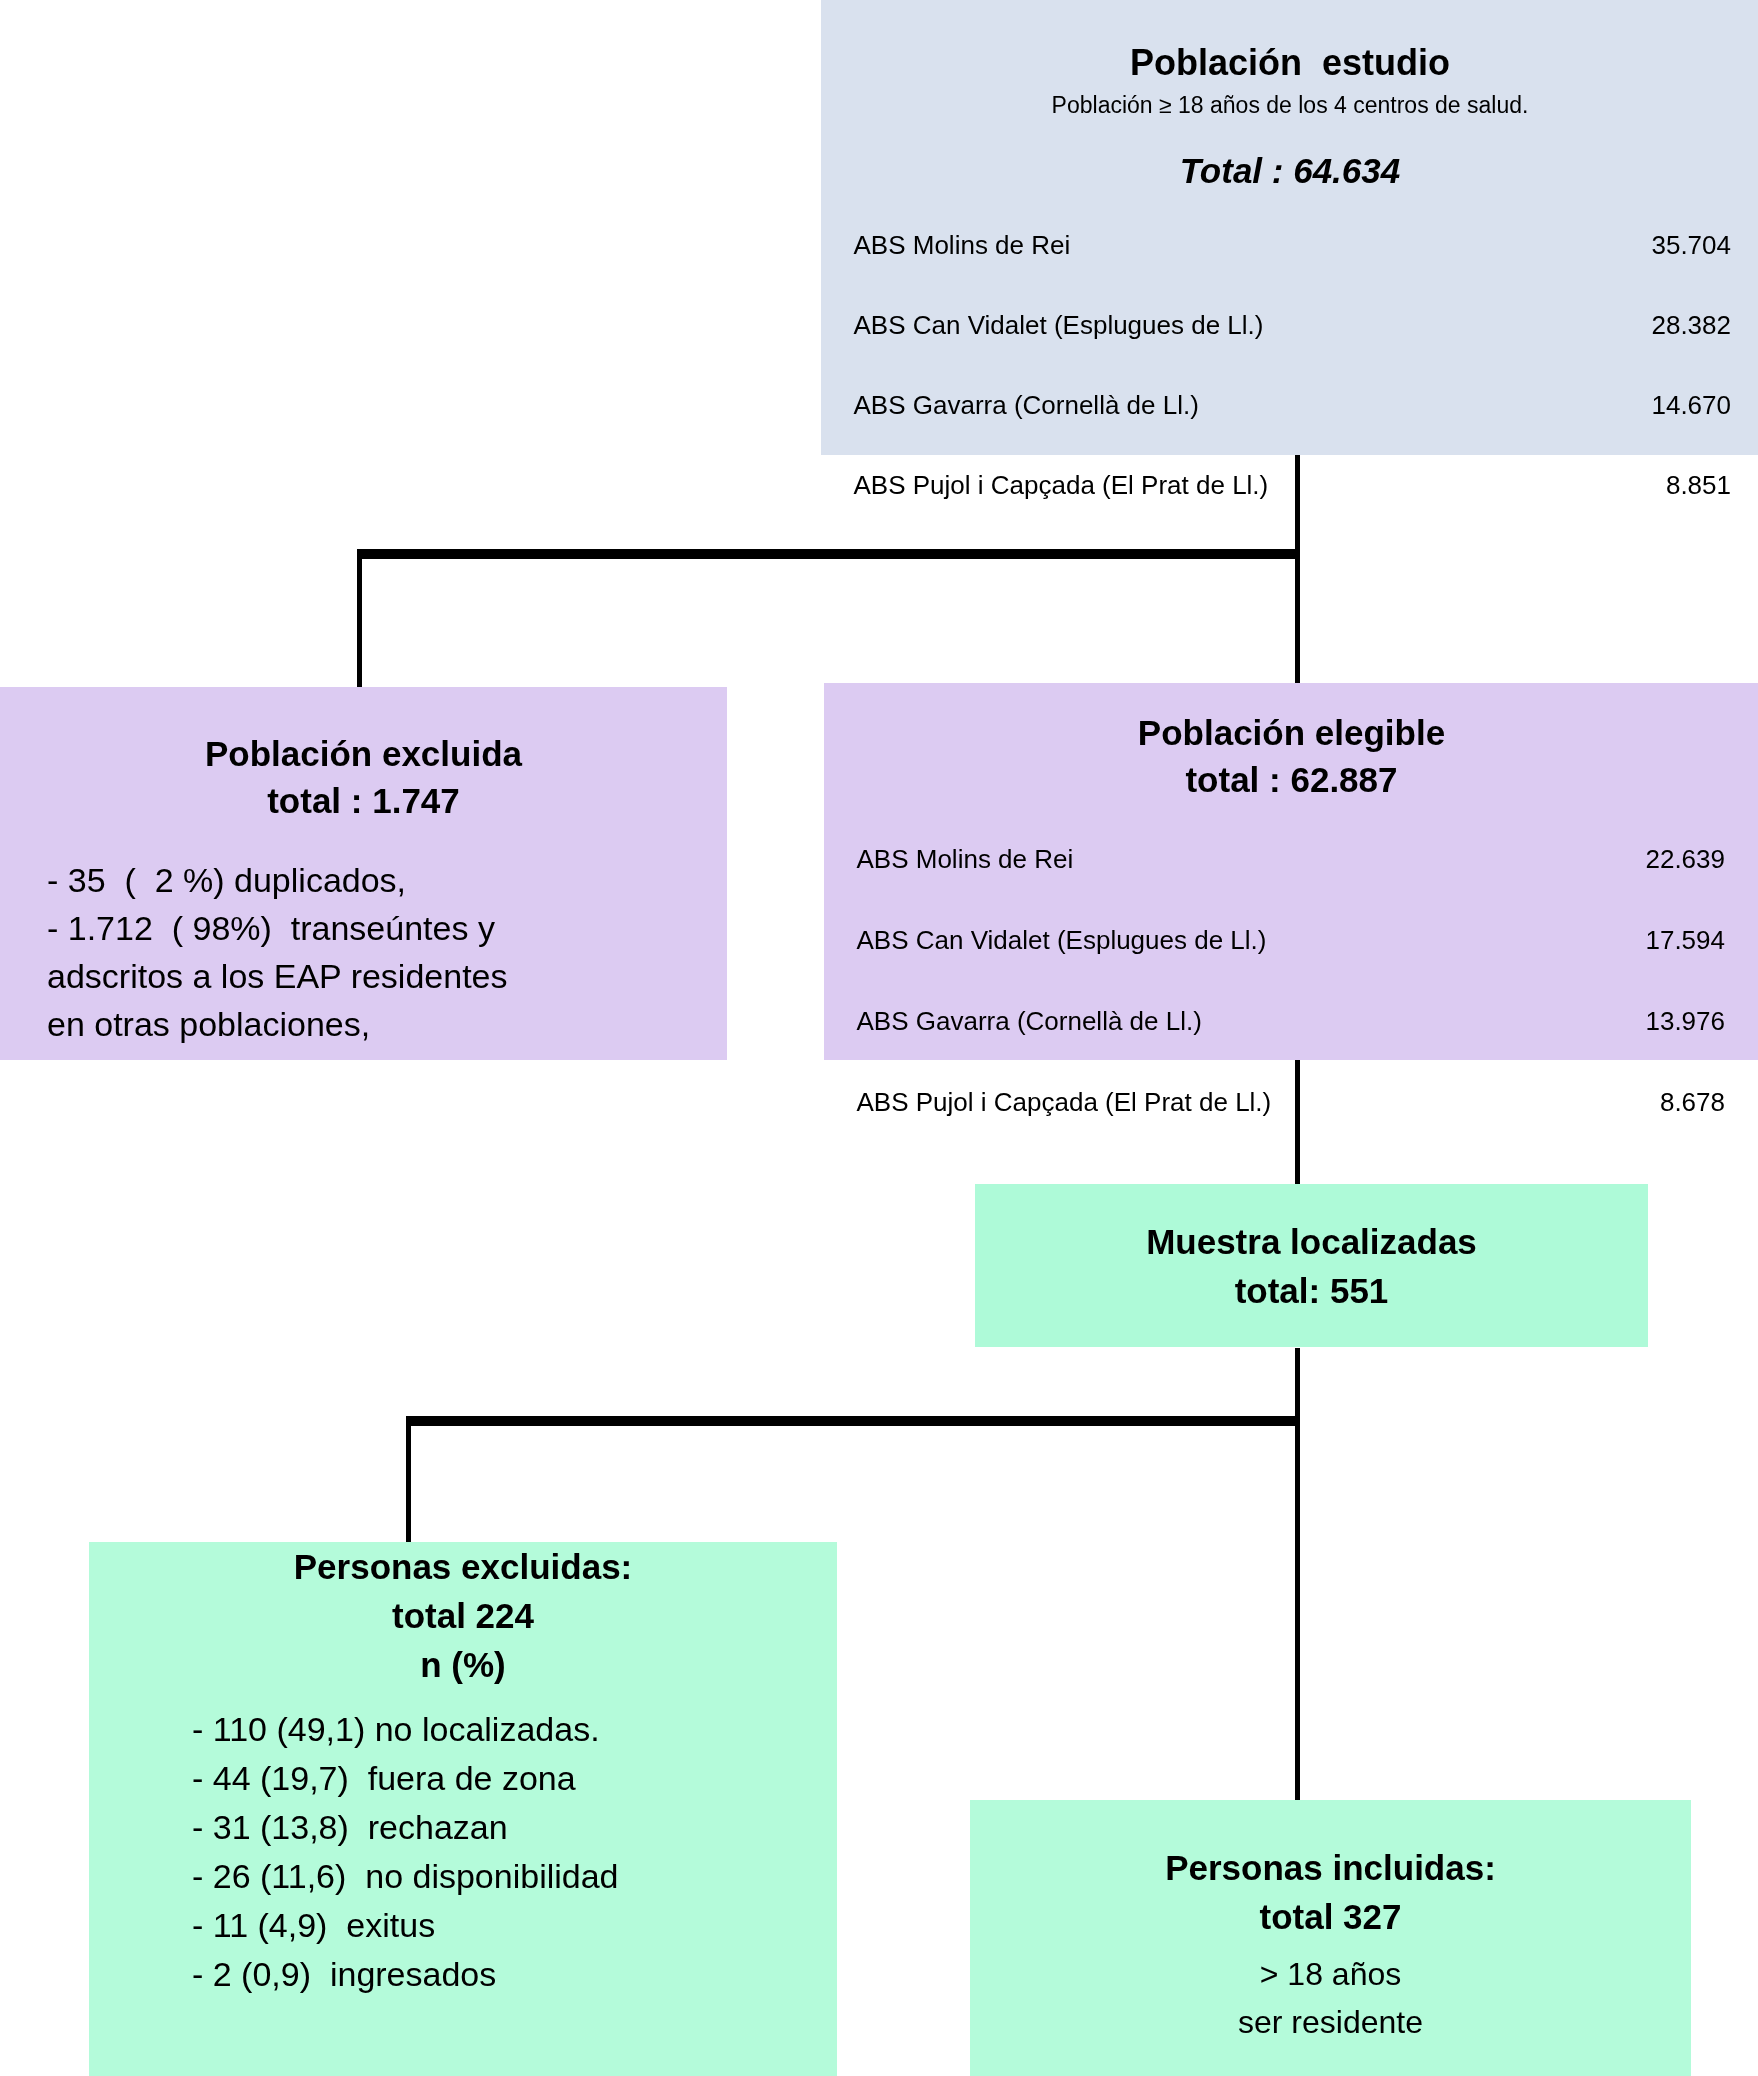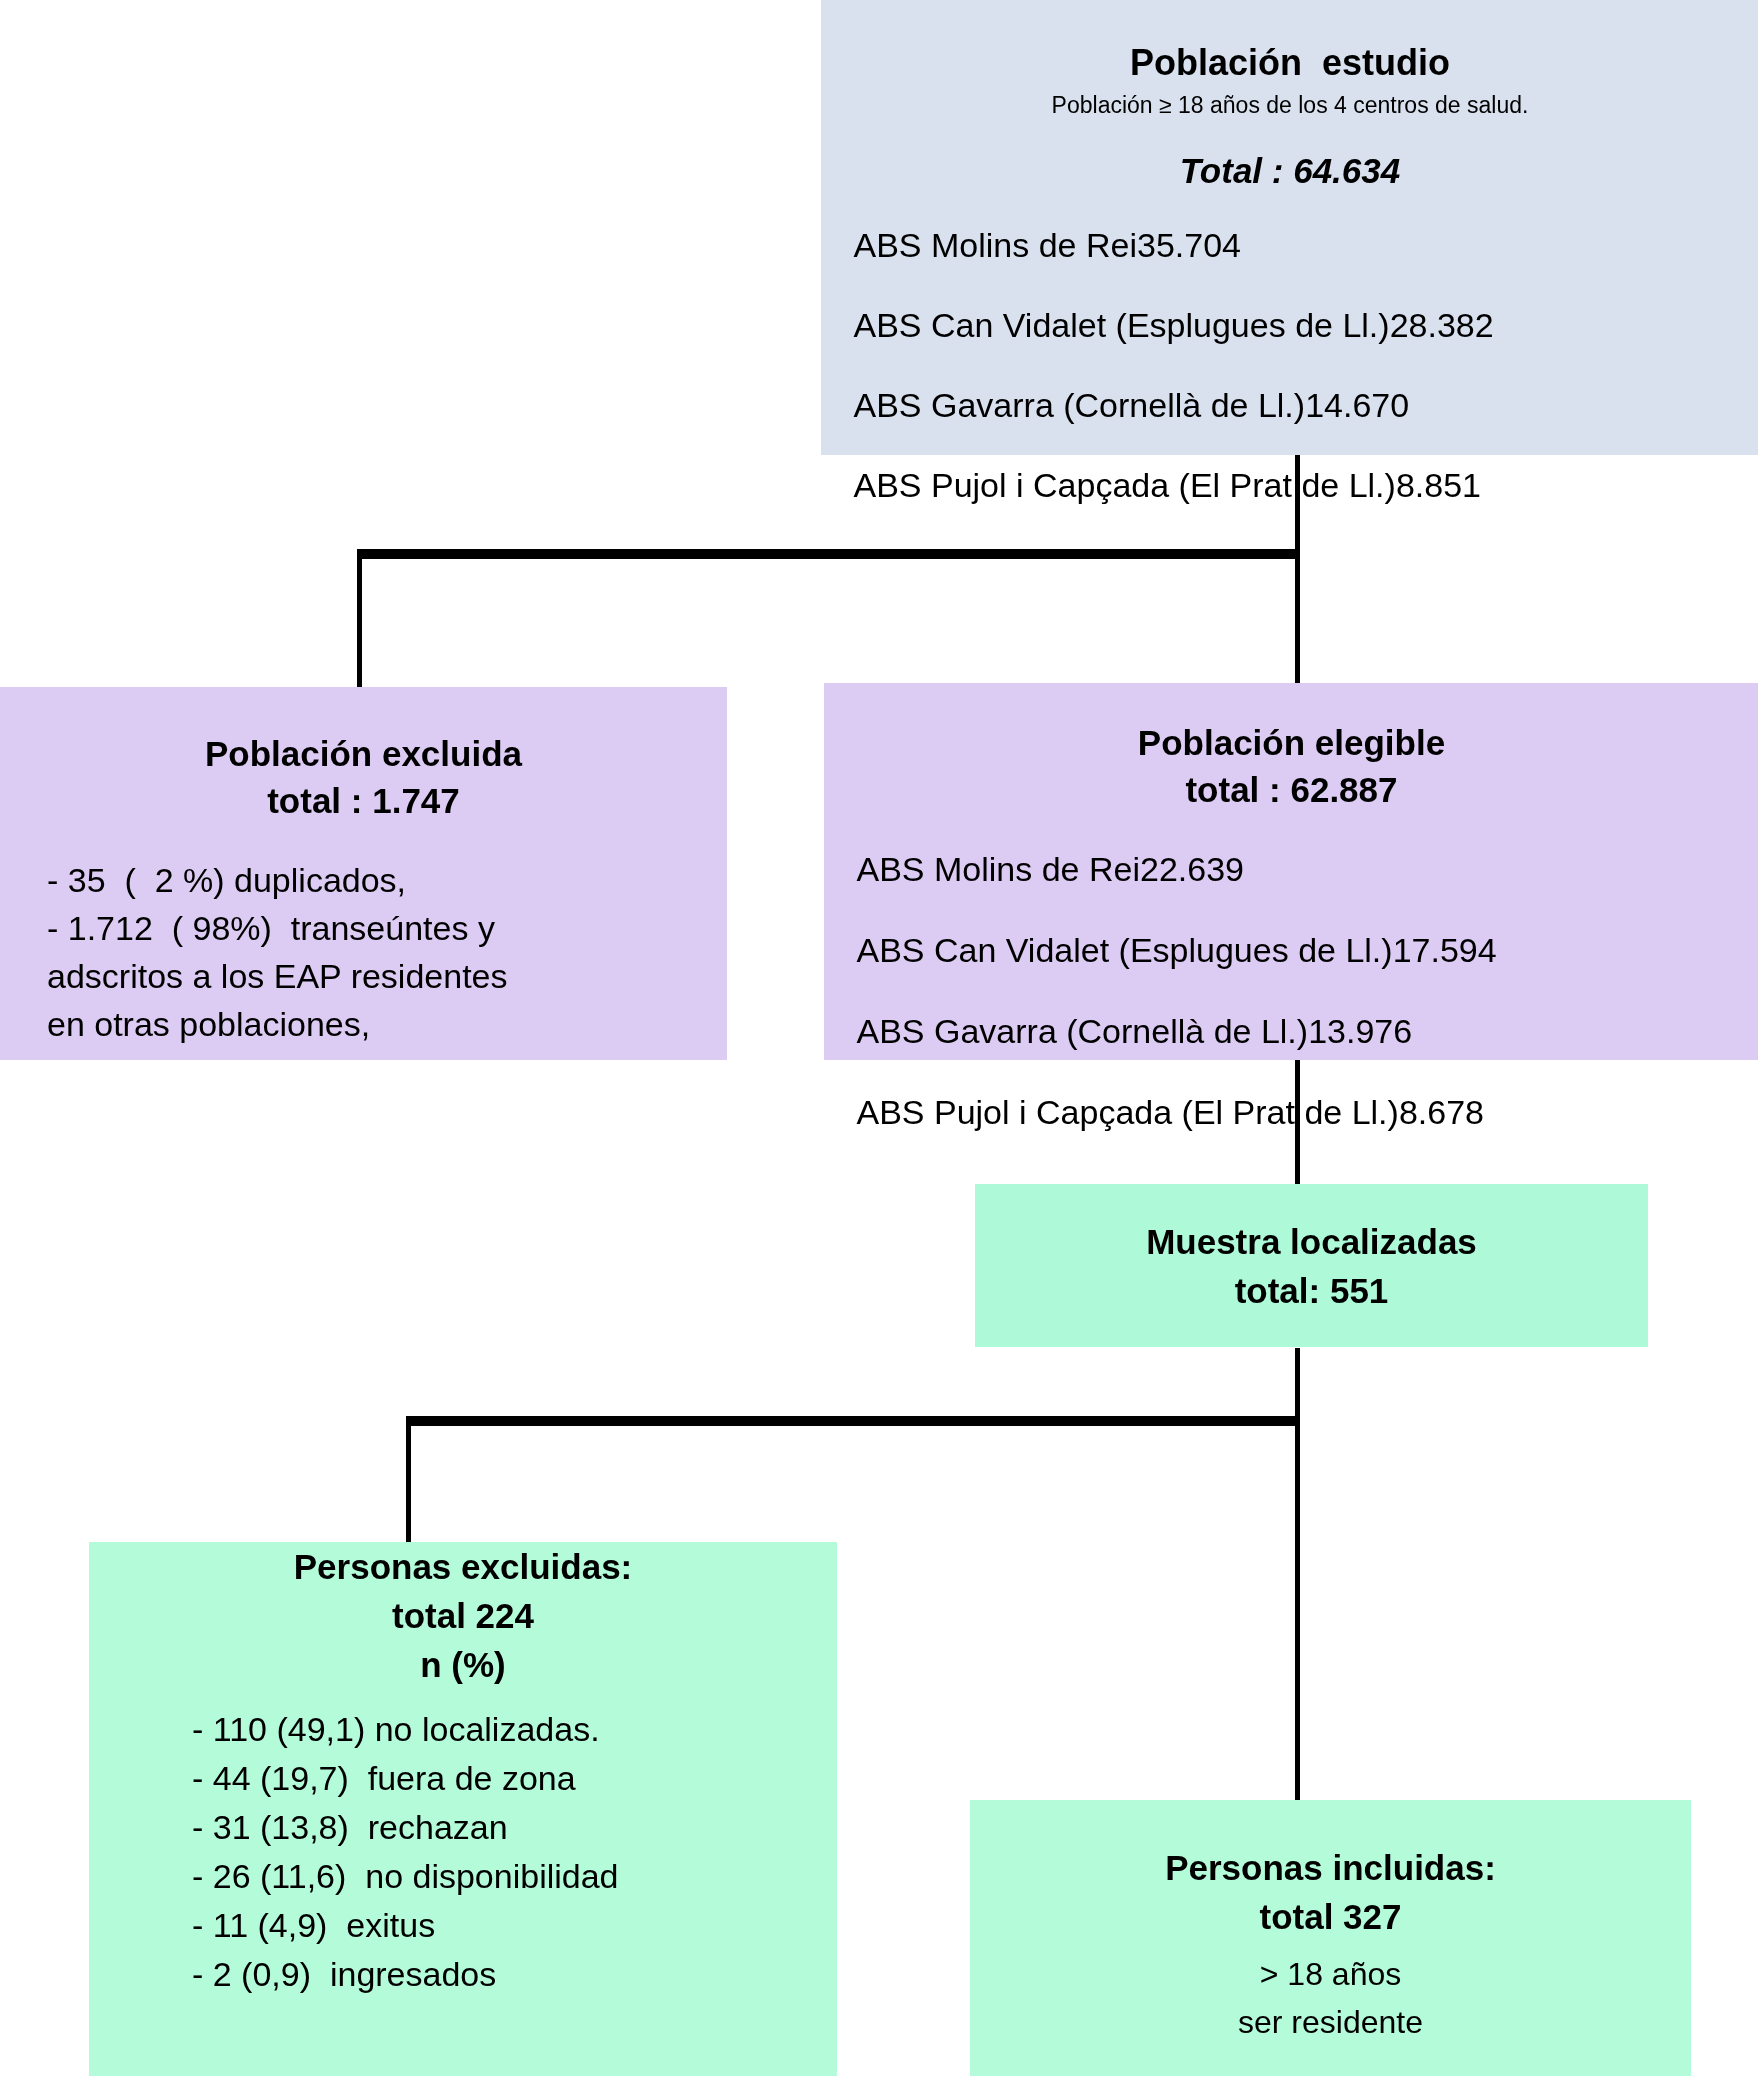--- a/index.html
+++ b/index.html
@@ -58,38 +58,39 @@
   .tot {
     font-weight: bold;
     font-size: 35px;
     line-height: 37px;
     text-align: center;
     white-space: pre-wrap;
   }
   .abs-rows { margin-top: 11.8px; }
   .abs-row {
     display: flex;
-    font-size: 34px;
+    justify-content: space-between;
+    font-size: 26px;
     line-height: 48px;
     margin-top: 32px;
   }
   .box-estudio  { padding-top: 44px; }
   .box-estudio .tot { margin-top: 22px; font-style: italic; }
   .box-estudio .abs-row { padding: 0 28px 0 32.5px; }
 
   .box-excluida { padding-top: 43px; }
   .box-excluida .hdr { line-height: 47px; }
   .box-excluida .lines { margin-top: 32px; padding-left: 47px; }
   .free-lines {
     font-size: 34px;
     line-height: 48px;
     white-space: pre-wrap;
   }
 
-  .box-elegible { padding-top: 36px; }
+  .box-elegible { padding-top: 26px; }
   .box-elegible .hdr { line-height: 47px; }
   .box-elegible .abs-rows { margin-top: 26.6px; }
   .box-elegible .abs-row { padding: 0 34px 0 32.5px; line-height: 49px; }
 
   .hdr {
     font-weight: bold;
     font-size: 35px;
     text-align: center;
     white-space: pre-wrap;
   }

